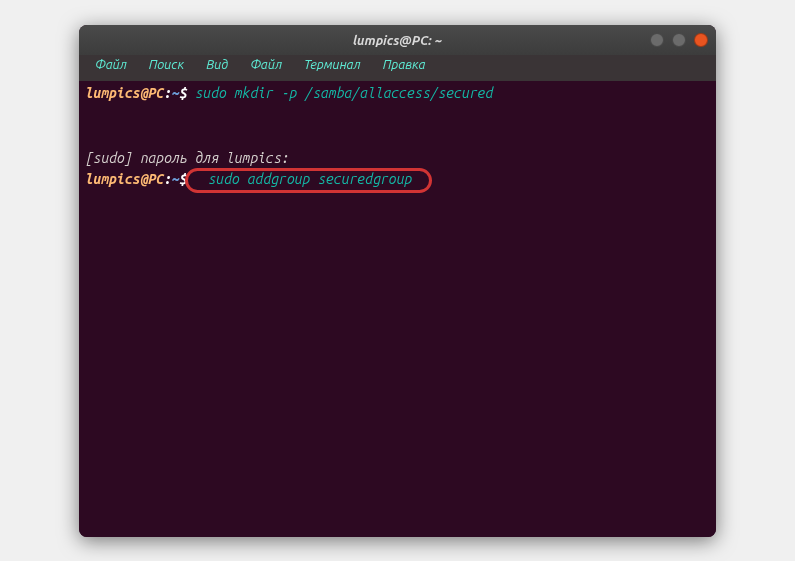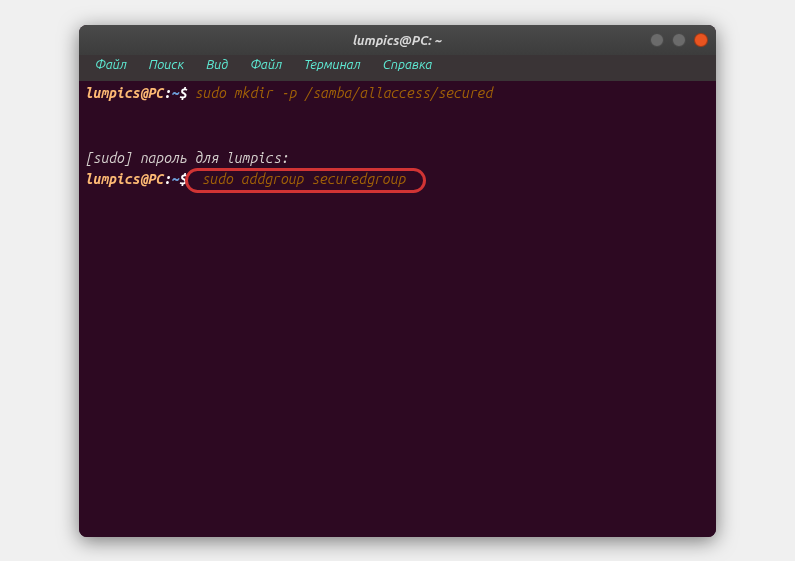--- a/index.html
+++ b/index.html
@@ -74,27 +74,27 @@
       padding: 4px 6px;
       color: #ffffff;
       font-size: 14px;
       line-height: 1.25;
       white-space: pre;
       overflow: hidden;
     }
     .prompt-user { color: #fdba74; font-weight: bold; }
     .prompt-colon { color: #ffffff; font-weight: bold; }
     .prompt-path { color: #6b9bd4; font-weight: bold; }
-    .cmd-text { color: #a16207; }
+    .cmd-text { color: #14b8a6; }
     .out-text { color: #d6d1ce; margin-top: 48px; }
     .highlight-box {
       display: inline-block;
       border: 3px solid #d13434;
       border-radius: 14px;
-      padding: 0 10px 2px 6px;
+      padding: 0 10px 2px 12px;
       margin-left: -2px;
     }
     .line { display: block; }
   </style>
 </head>
 <body>
 
 <div class="window">
   <div class="titlebar">
     <span>lumpics@PC: ~</span>
@@ -103,16 +103,16 @@
       <div class="wc-btn wc-max"></div>
       <div class="wc-btn wc-close"></div>
     </div>
   </div>
   <div class="menubar">
     <span class="menu-item">Файл</span>
     <span class="menu-item">Поиск</span>
     <span class="menu-item">Вид</span>
     <span class="menu-item">Файл</span>
     <span class="menu-item">Терминал</span>
-    <span class="menu-item">Справка</span>
+    <span class="menu-item">Правка</span>
   </div>
   <div class="terminal-body"><span class="line"><span class="prompt-user">lumpics@PC</span><span class="prompt-colon">:</span><span class="prompt-path">~</span><span class="prompt-colon">$</span><span class="cmd-text"> sudo mkdir -p /samba/allaccess/secured</span></span><span class="line out-text">[sudo] пароль для lumpics:</span><span class="line"><span class="prompt-user">lumpics@PC</span><span class="prompt-colon">:</span><span class="prompt-path">~</span><span class="prompt-colon">$</span><span class="highlight-box"><span class="cmd-text"> sudo addgroup securedgroup </span></span></span></div>
 </div>
 
 </body></html>

